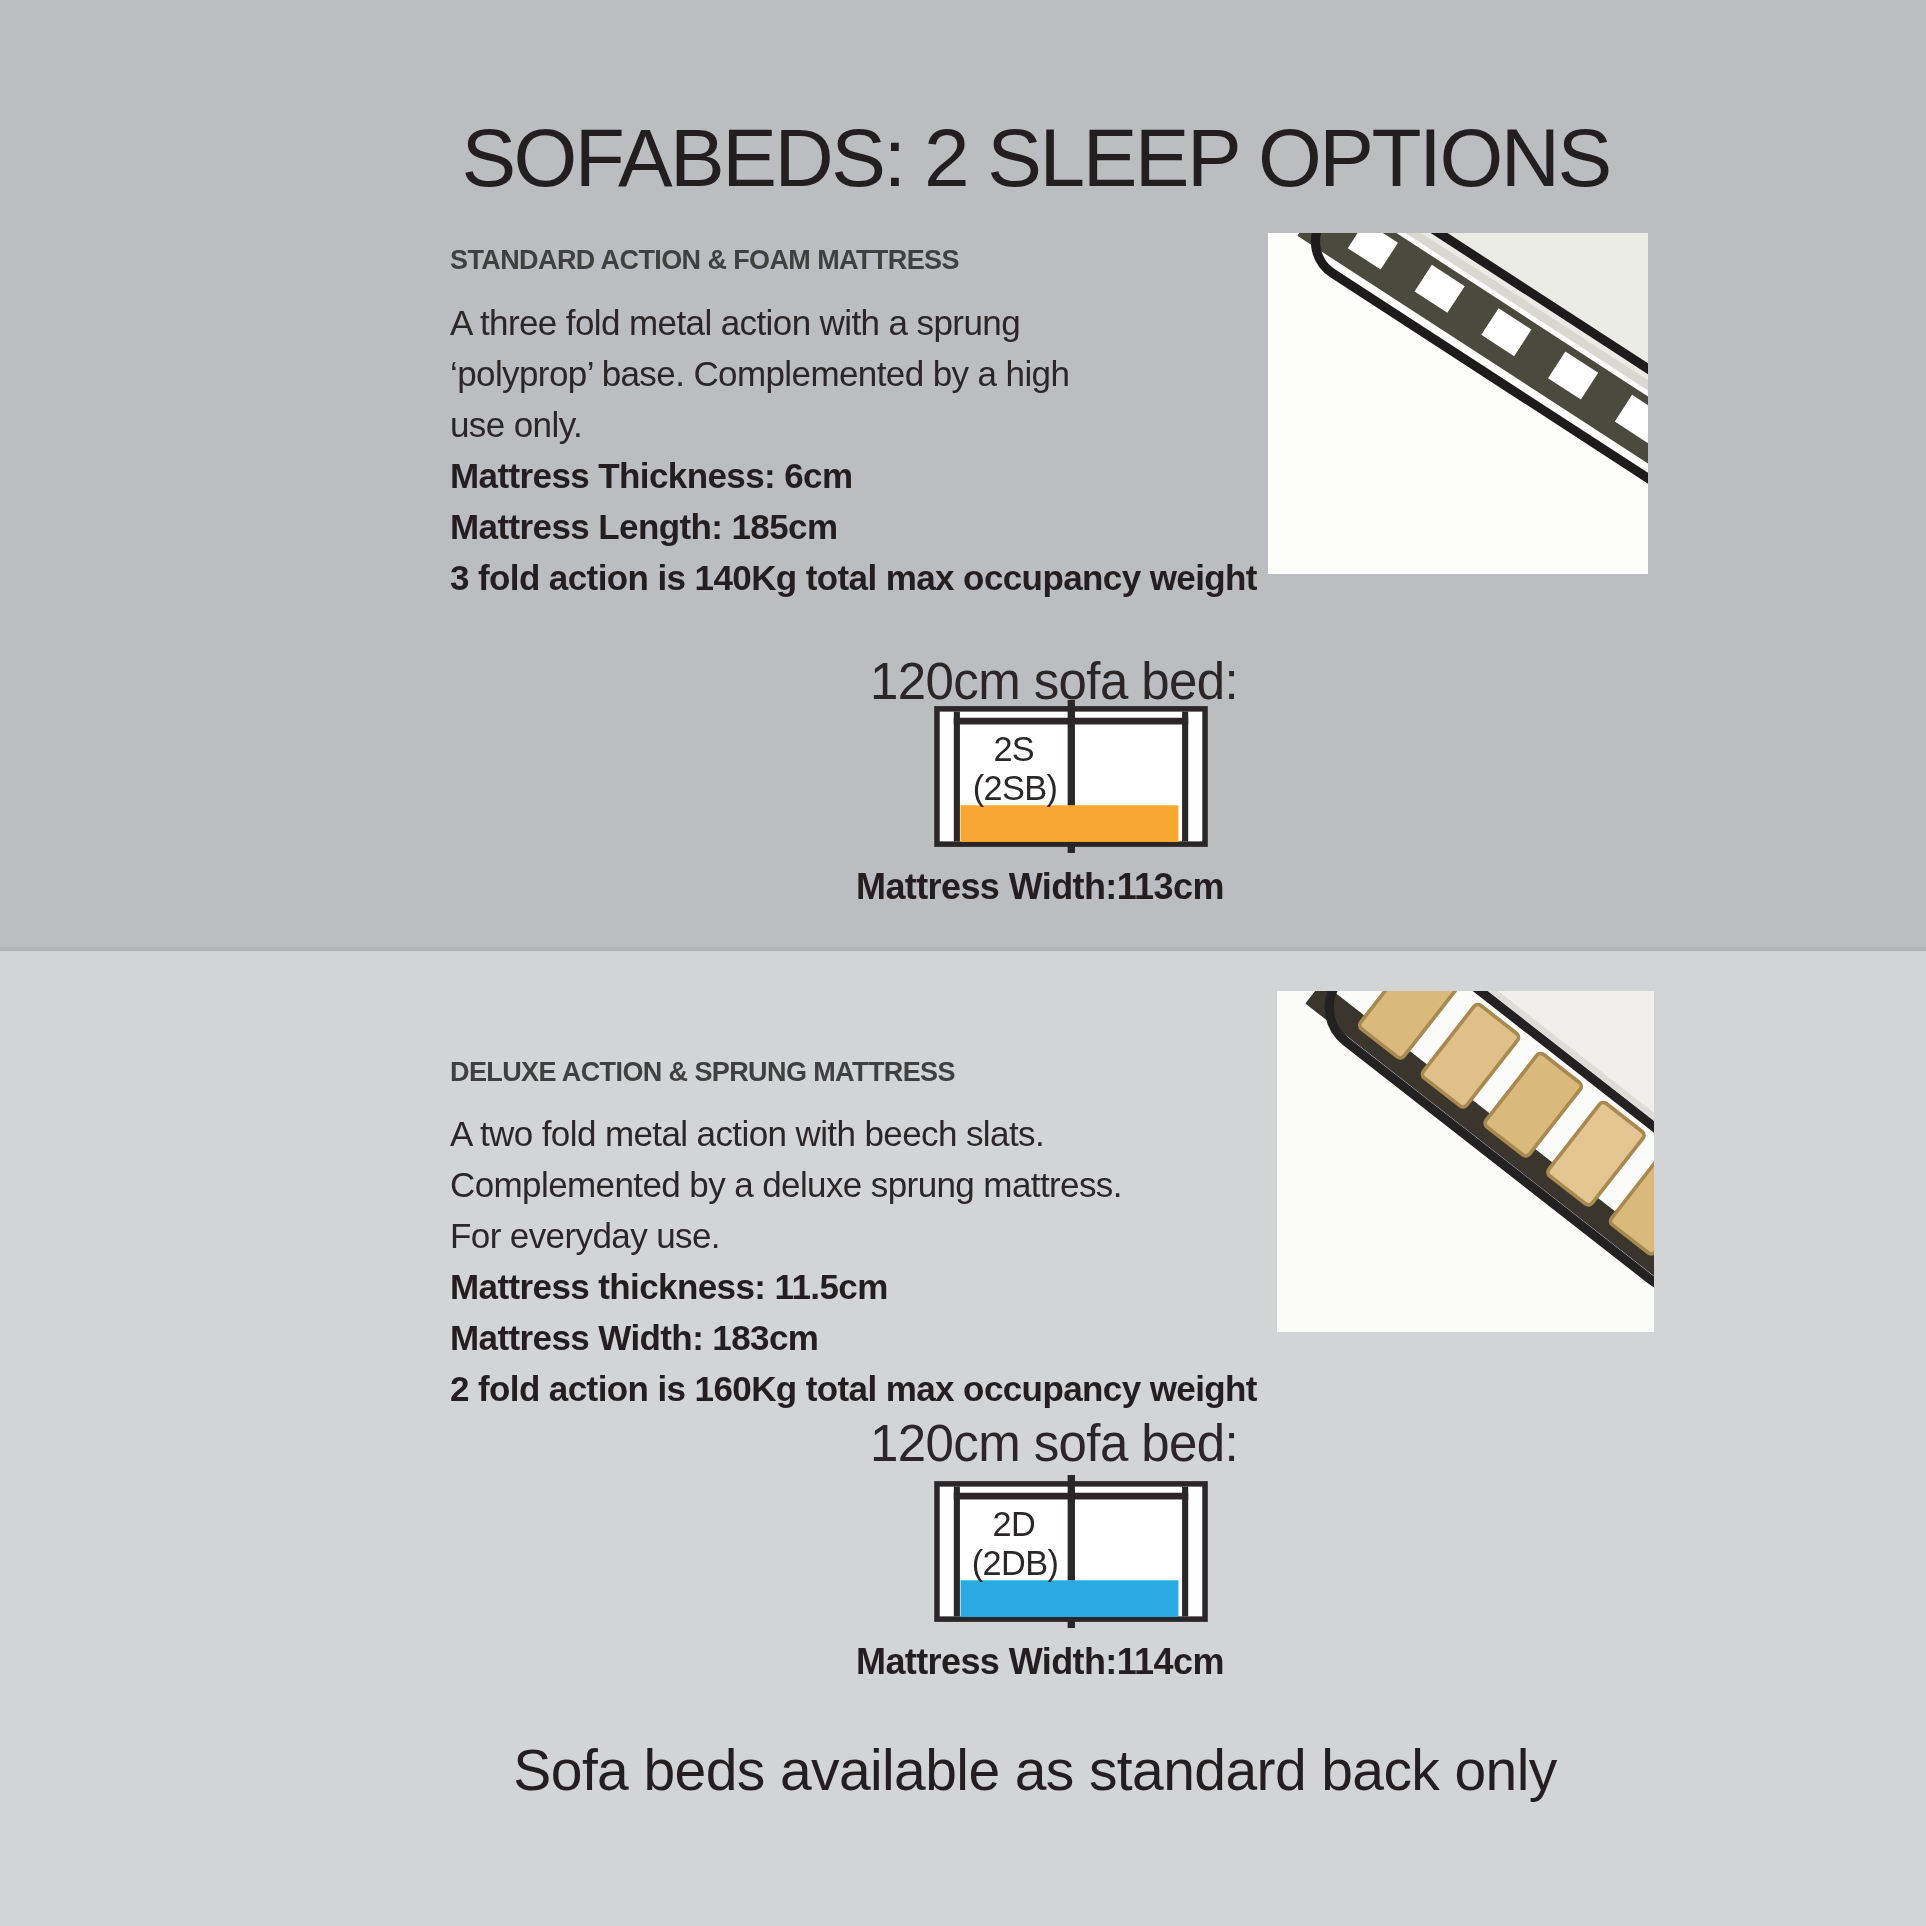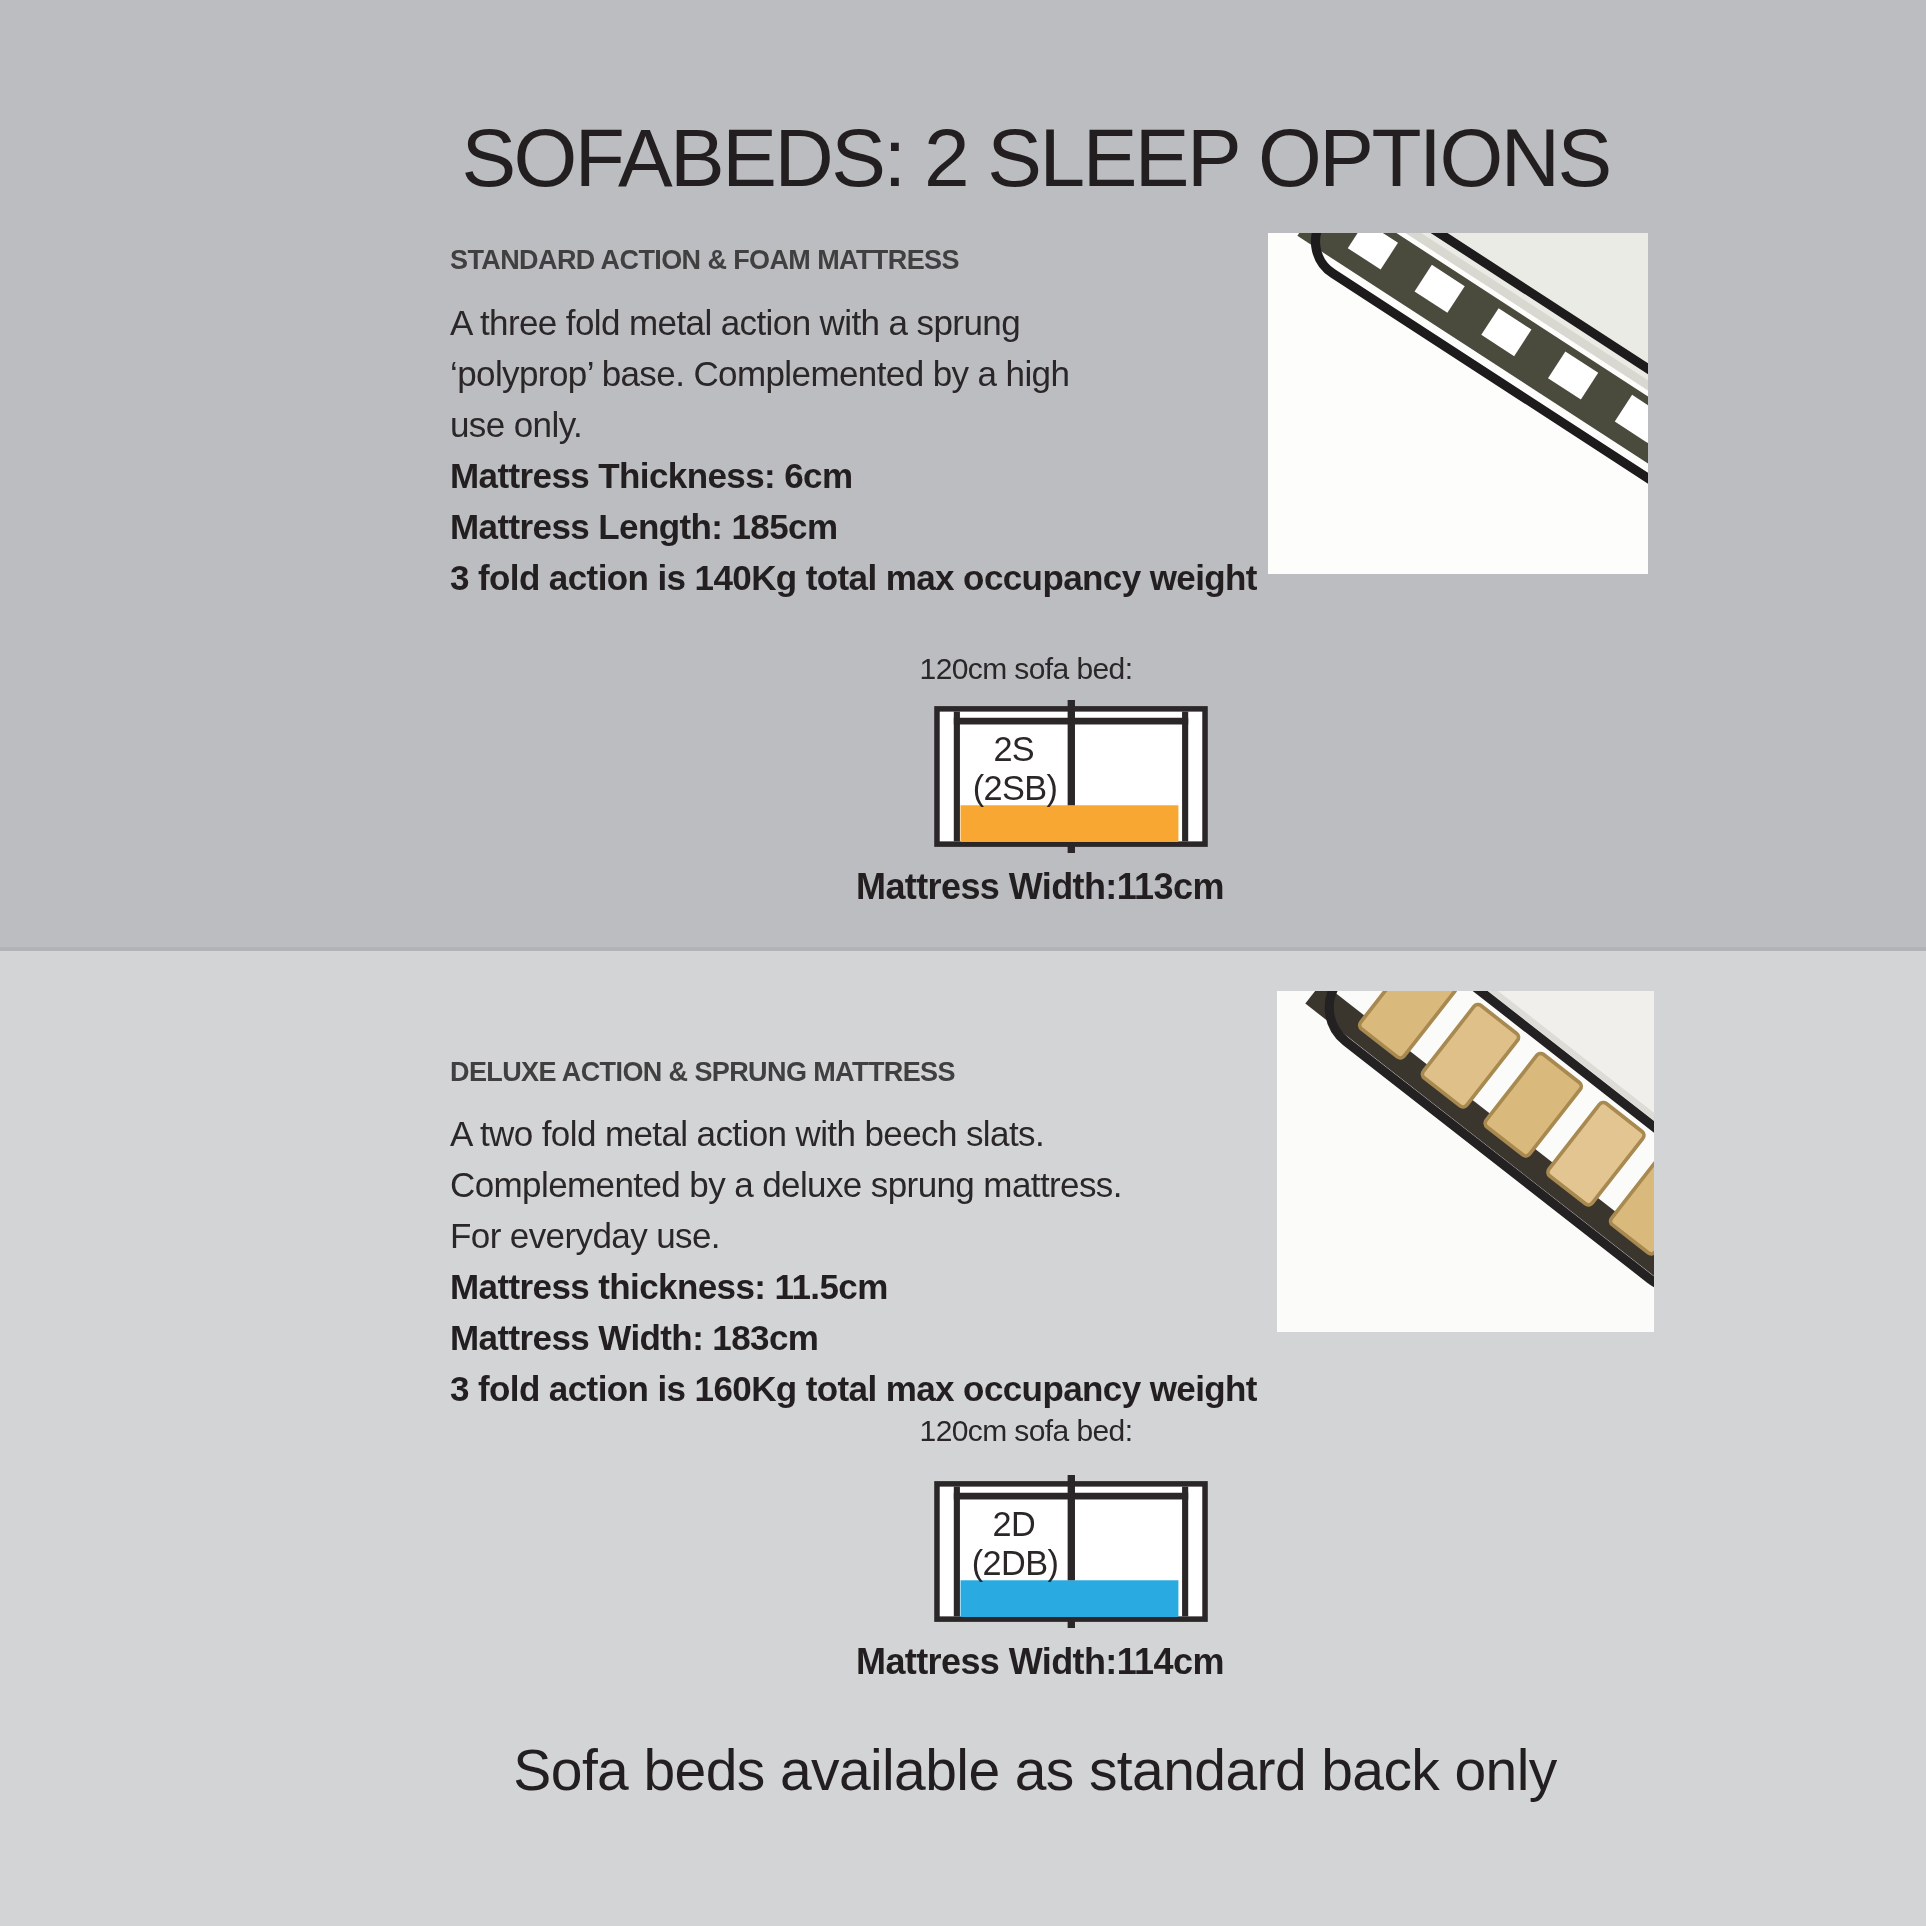--- a/index.html
+++ b/index.html
@@ -29,21 +29,21 @@
     position:absolute;left:450px;font-size:27px;font-weight:700;
     color:#404040;letter-spacing:-0.6px;white-space:nowrap;
   }
   .text-stack{
     position:absolute;left:450px;font-size:35px;line-height:51px;
     color:#2B2728;letter-spacing:-0.6px;white-space:nowrap;
   }
   .text-stack .spec{font-weight:700;color:#231F20;}
   .diagram-label{
     position:absolute;left:870px;width:312px;text-align:center;
-    font-size:30px;color:#2B2728;letter-spacing:-0.6px;white-space:nowrap;
+    font-size:51px;color:#2B2728;letter-spacing:-0.6px;white-space:nowrap;
   }
   .width-label{
     position:absolute;left:856px;width:337px;text-align:center;
     font-size:36px;font-weight:700;color:#231F20;letter-spacing:-0.6px;white-space:nowrap;
   }
   .sofa-svg{position:absolute;left:934px;width:274px;height:153px;}
   .sofa-svg text{
     font-family:"Liberation Sans", sans-serif;
     font-size:56px;fill:#2B2728;text-anchor:middle;letter-spacing:-1px;
   }
@@ -110,21 +110,21 @@
 <div class="width-label" style="top:866px;">Mattress Width:113cm</div>
 
 <div class="sec-heading" style="top:1057px;">DELUXE ACTION &amp; SPRUNG MATTRESS</div>
 
 <div class="text-stack" style="top:1108px;">
   <div>A two fold metal action with beech slats.</div>
   <div>Complemented by a deluxe sprung mattress.</div>
   <div>For everyday use.</div>
   <div class="spec">Mattress thickness: 11.5cm</div>
   <div class="spec">Mattress Width: 183cm</div>
-  <div class="spec">3 fold action is 160Kg total max occupancy weight</div>
+  <div class="spec">2 fold action is 160Kg total max occupancy weight</div>
 </div>
 
 <div class="photo" style="left:1277px;top:991px;width:377px;height:341px;">
   <svg width="377" height="341" viewBox="0 0 615 557">
     <rect x="0" y="0" width="615" height="557" fill="#FBFBFA"></rect>
     <g transform="rotate(38 300 280)">
       <rect x="-90" y="-230" width="820" height="260" fill="#F0EFEB"></rect>
       <rect x="-90" y="22" width="820" height="10" fill="#DDDCD6"></rect>
       <rect x="-60" y="188" width="780" height="44" fill="#3A362E"></rect>
       <rect x="30" y="58" width="90" height="150" rx="8" fill="#D9B97C" stroke="#A8894F" stroke-width="6"></rect>

